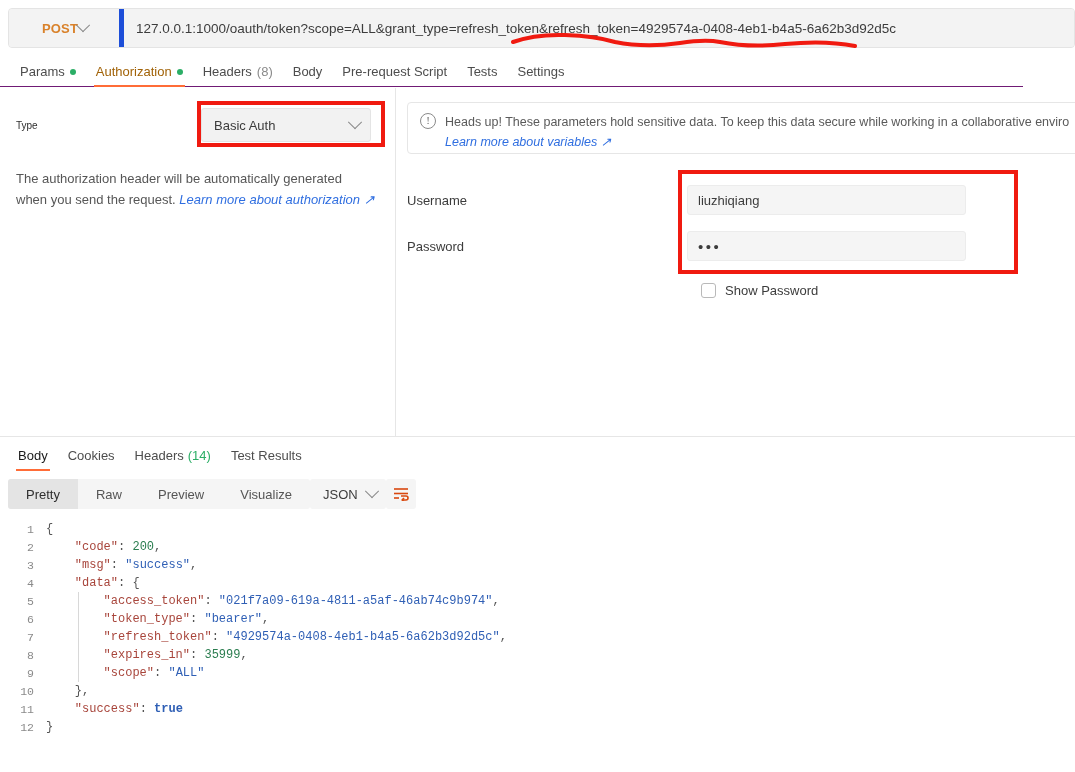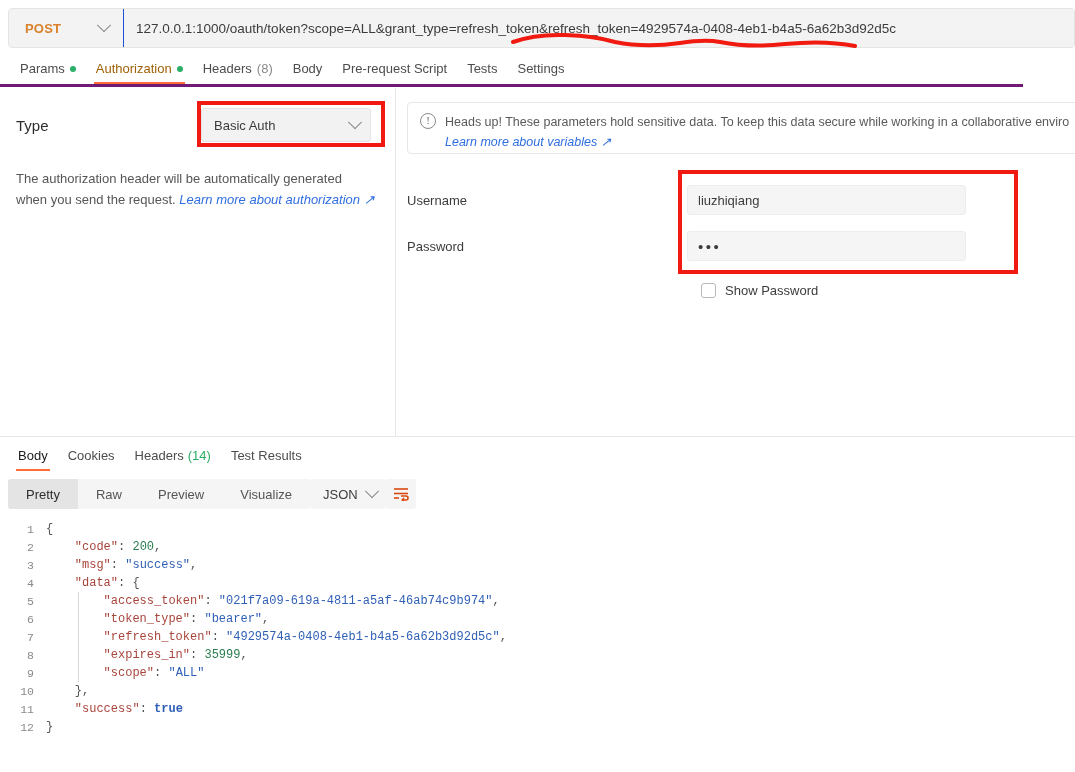--- a/index.html
+++ b/index.html
@@ -18,23 +18,23 @@
     position: absolute; left: 8px; top: 8px;
     width: 1067px; height: 40px;
     display: flex; align-items: stretch;
     background: #f3f3f3;
     border: 1px solid #e4e4e4;
     border-radius: 4px;
     overflow: hidden;
   }
   .method-box {
     width: 115px; display: flex; align-items: center;
-    justify-content: space-between;
+    justify-content: center;
     padding: 0 14px 0 16px;
-    border-right: 1px solid #1d4ed8;
+    border-right: 5px solid #1d4ed8;
     background: #f3f3f3;
     cursor: pointer;
   }
   .method-label {
     font-size: 13px; font-weight: bold; color: #d9822b; letter-spacing: .2px;
   }
   .chev {
     width: 10px; height: 10px;
     border-right: 1.4px solid #8a8a8a;
     border-bottom: 1.4px solid #8a8a8a;
@@ -42,22 +42,22 @@
   }
   .url-input {
     flex: 1; display: flex; align-items: center;
     padding-left: 12px; font-size: 13.5px; color: #3c3c3c;
     background: #f3f3f3; white-space: nowrap; overflow: hidden;
   }
 
   
   .req-tabs {
     position: absolute; left: 0; top: 56px; width: 1023px; height: 31px;
-    display: flex; align-items: flex-end; gap: 0;
-    border-bottom: 3px solid #701a75;
+    display: flex; align-items: flex-start; gap: 0;
+    border-bottom: 1px solid #701a75;
     padding-left: 10px;
   }
   .req-tab {
     font-size: 13px; color: #4d4d4d;
     padding: 0 10px; height: 31px;
     display: flex; align-items: center; gap: 5px;
     cursor: pointer; position: relative;
   }
   .req-tab.active { color: #a16207; }
   .req-tab.active::after {
@@ -66,21 +66,21 @@
   }
   .dot { width: 6px; height: 6px; border-radius: 50%; background: #2bae66; display:inline-block; }
   .muted-count { color: #8a8a8a; }
 
   
   .auth-left {
     position: absolute; left: 0; top: 88px; width: 395px; height: 348px;
     padding: 20px 18px 0 16px;
   }
   .type-row { display: flex; align-items: center; }
-  .type-label { font-size: 15px; color: #2e2e2e; width: 185px; }
+  .type-label { font-size: 10px; color: #2e2e2e; width: 185px; }
   .auth-select {
     width: 170px; height: 34px; background: #f2f2f2;
     border: 1px solid #e4e4e4; border-radius: 3px;
     display: flex; align-items: center; justify-content: space-between;
     padding: 0 10px 0 12px; font-size: 13px; color: #3c3c3c; cursor: pointer;
   }
   .auth-hint {
     margin-top: 26px; font-size: 13px; color: #565656; line-height: 21px;
     max-width: 360px;
   }

